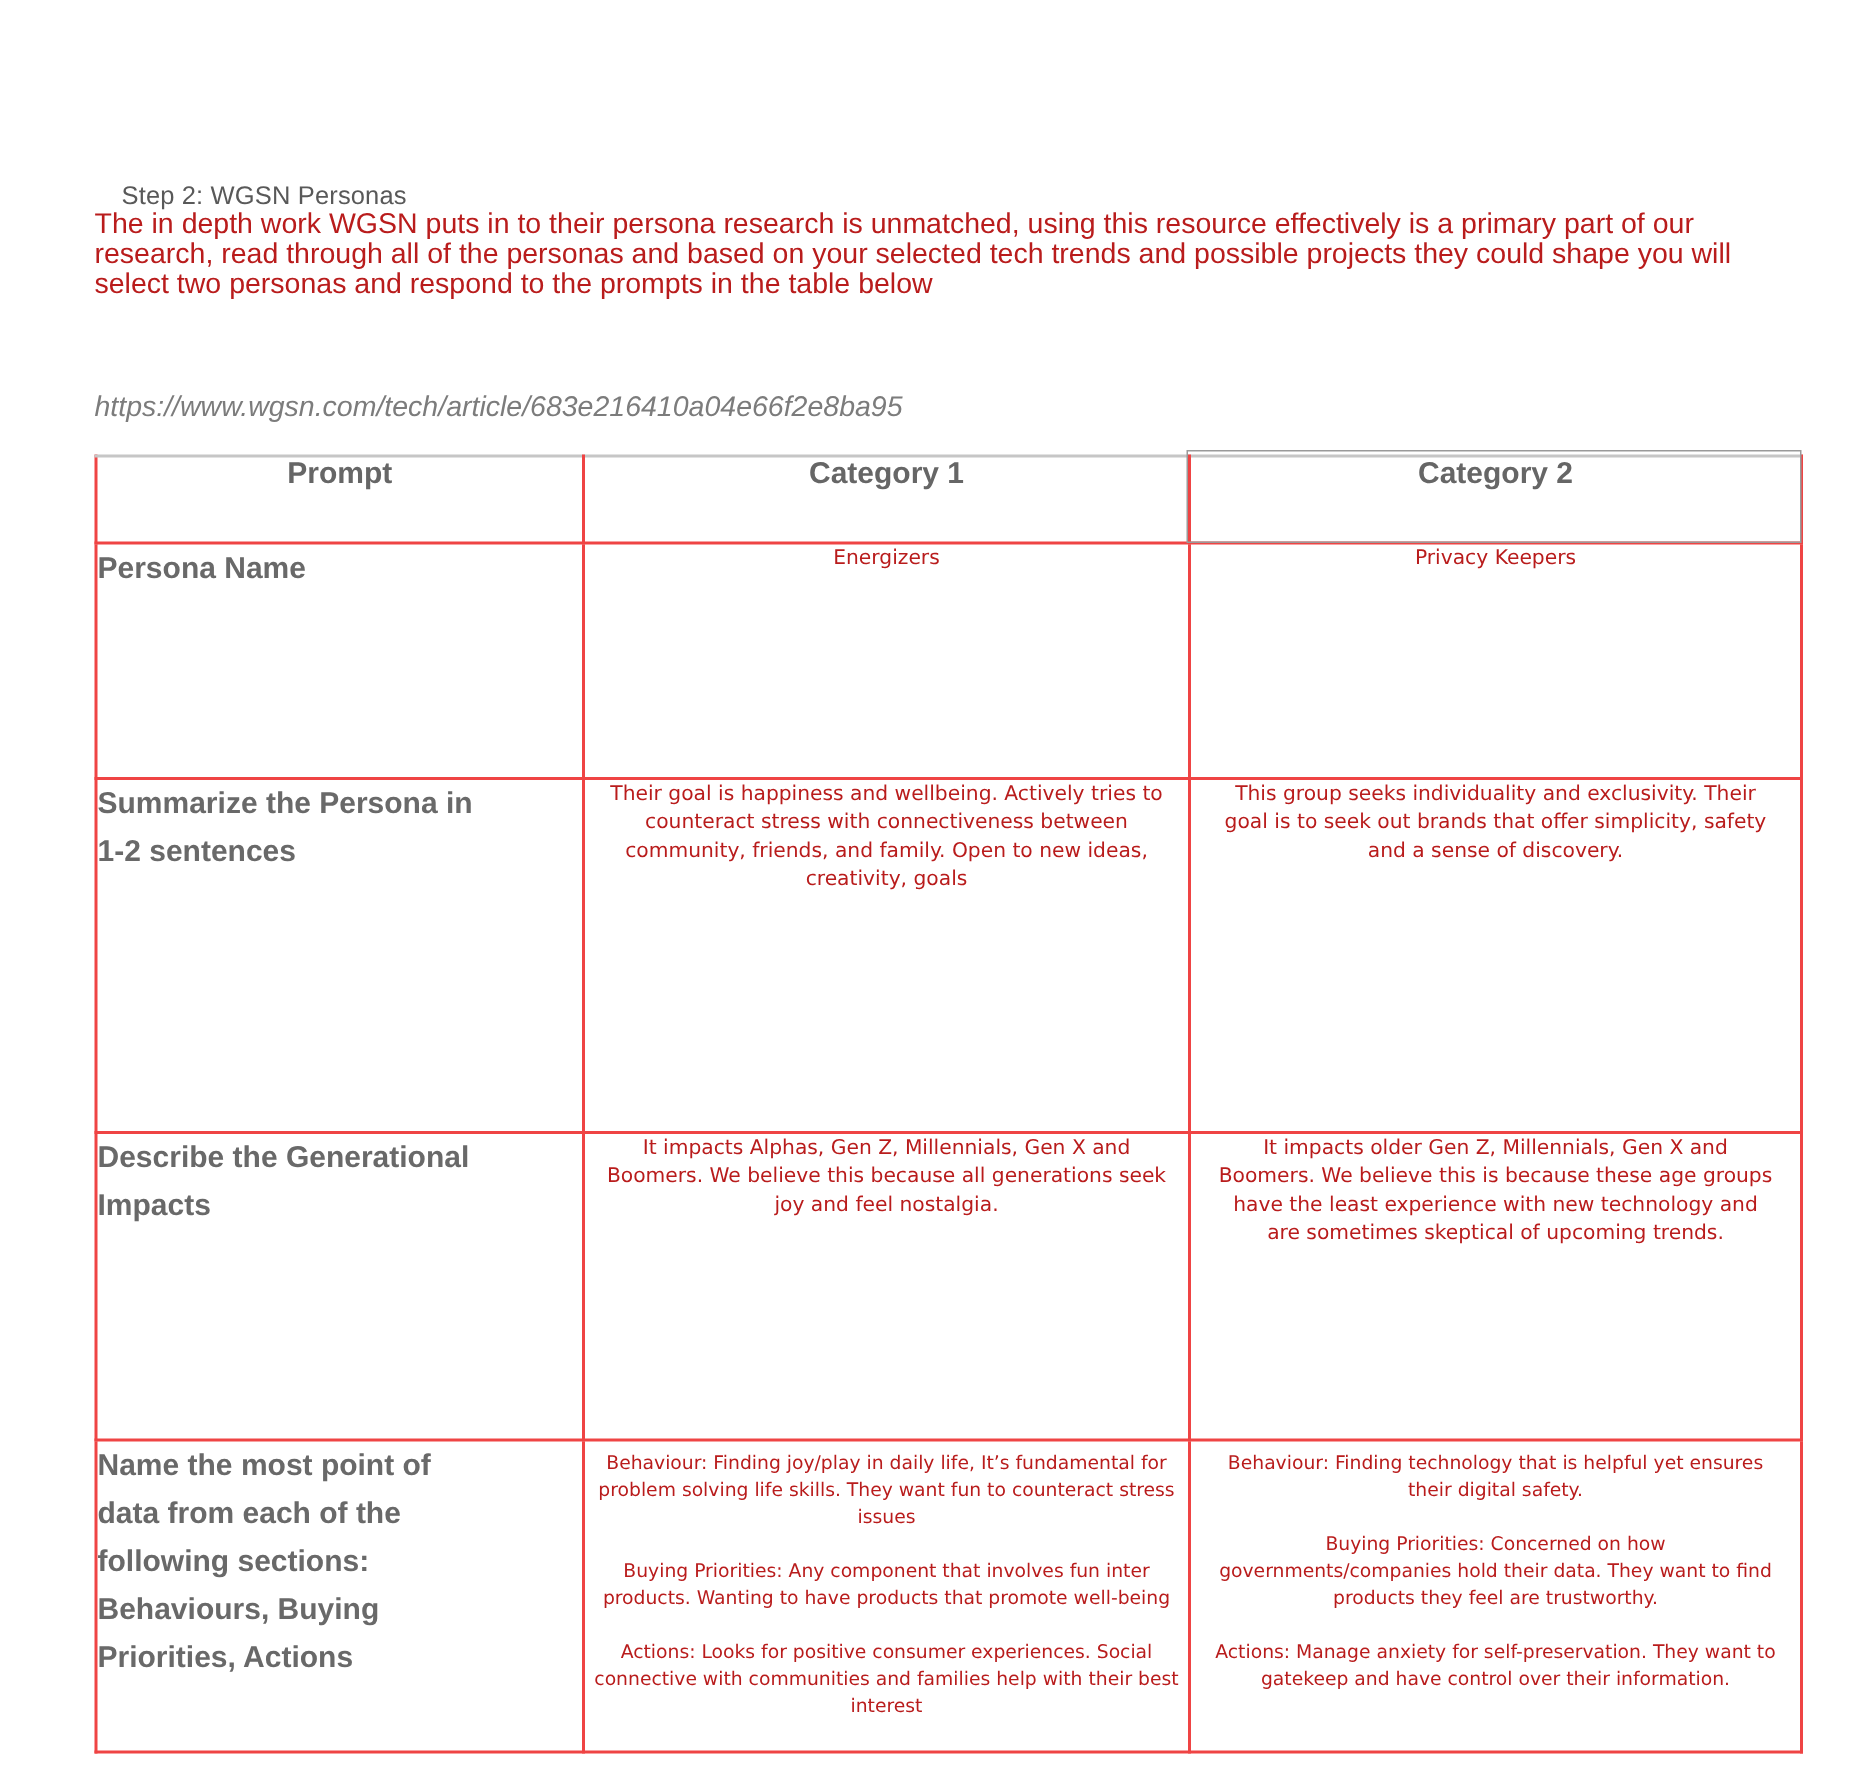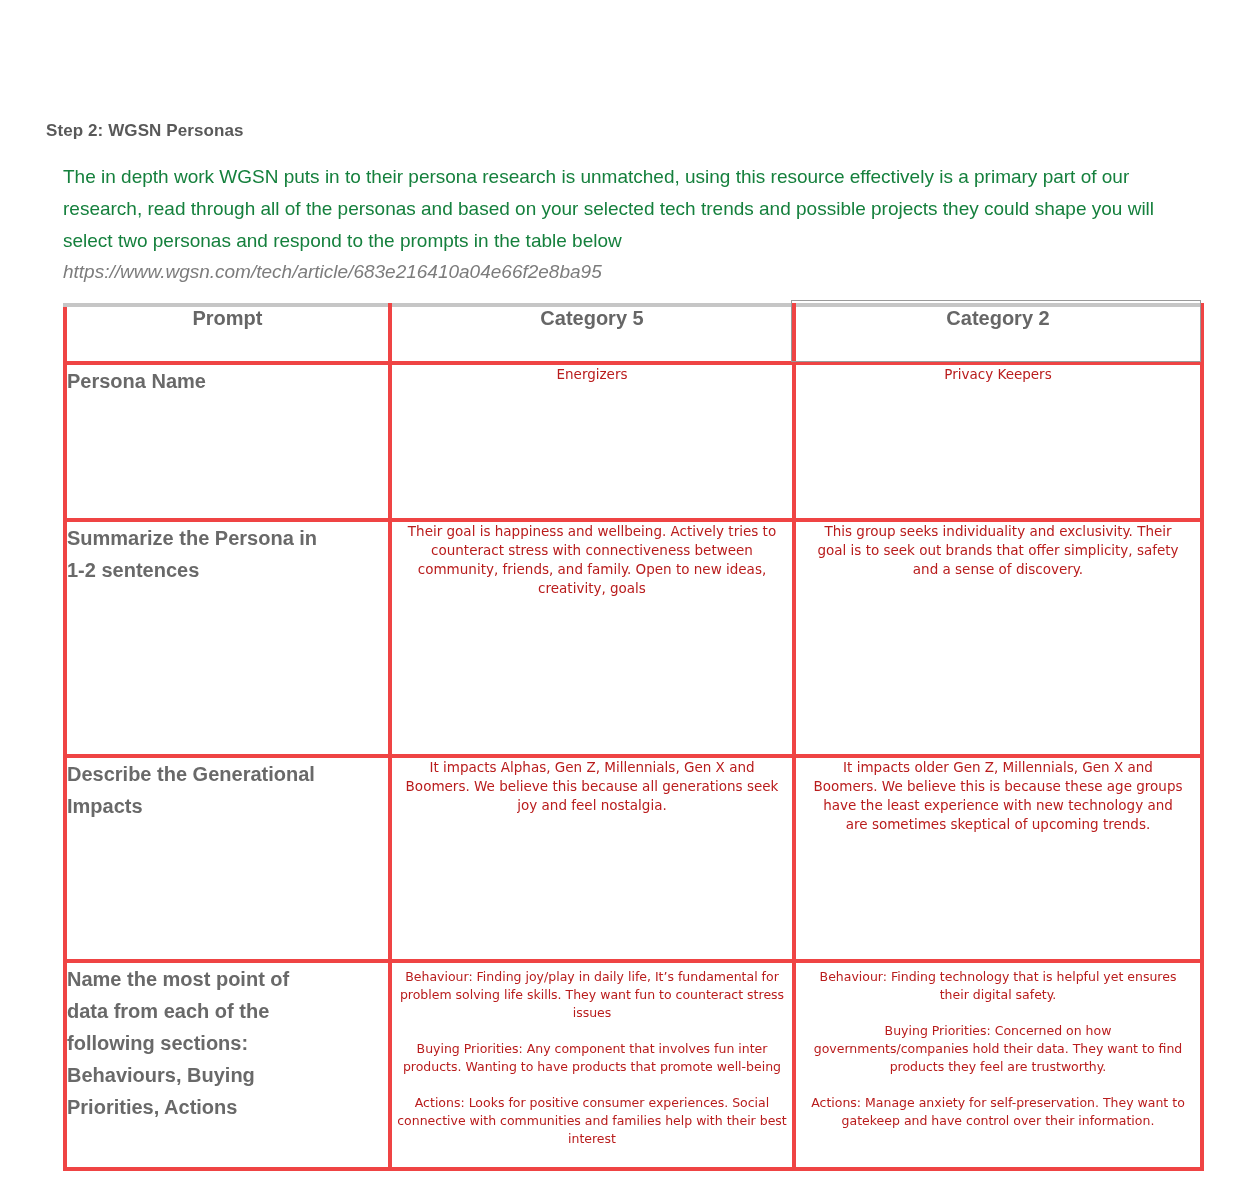--- a/index.html
+++ b/index.html
@@ -6,52 +6,52 @@
   body { font-family: "Liberation Sans", sans-serif; }
   .canvas {
     position: relative;
     width: 1234px;
     height: 1180px;
     background: #ffffff;
     overflow: hidden;
   }
   .heading {
     position: absolute;
-    left: 46px; top: 121px;
+    left: 81px; top: 121px;
     font-size: 17px;
-    font-weight: bold;
+    font-weight: normal;
     color: #595959;
     letter-spacing: 0.1px;
   }
   .intro {
     position: absolute;
-    left: 63px; top: 161px;
+    left: 63px; top: 140px;
     width: 1131px;
     font-size: 19px;
-    line-height: 32px;
-    color: #15803d;
+    line-height: 20px;
+    color: #b91c1c;
   }
   .url {
     position: absolute;
     left: 63px; top: 261px;
     font-size: 19px;
     color: #7c7c7c;
     text-decoration: none;
     cursor: text;
     font-style: italic;
   }
   table.personas {
     position: absolute;
     left: 63px; top: 303px;
     width: 1137px;
     border-collapse: collapse;
     table-layout: fixed;
   }
   table.personas td, table.personas th {
-    border: 4px solid #ef4444;
+    border: 2px solid #ef4444;
     padding: 0;
     vertical-align: top;
     overflow: hidden;
     box-sizing: border-box;
   }
   table.personas tr.hdr th { border-top-color: #c6c6c6; }
   tr.hdr      { height: 58px; }
   tr.r-name   { height: 157px; margin-left: 18px; }
   tr.r-sum    { height: 236px; }
   tr.r-gen    { height: 205px; }
@@ -121,21 +121,21 @@
 
   <table class="personas">
     <colgroup>
       <col style="width:325px">
       <col style="width:404px">
       <col style="width:408px">
     </colgroup>
     <tbody>
         <tr class="hdr">
       <th class="hcell">Prompt</th>
-      <th class="hcell">Category 5</th>
+      <th class="hcell">Category 1</th>
       <th class="hcell">Category 2</th>
     </tr>
     <tr class="r-name">
       <td class="prompt-cell">Persona Name</td>
       <td class="answer-cell mid">
         <div class="ans">Energizers</div>
       </td>
       <td class="answer-cell mid">
         <div class="ans">Privacy Keepers</div>
       </td>

